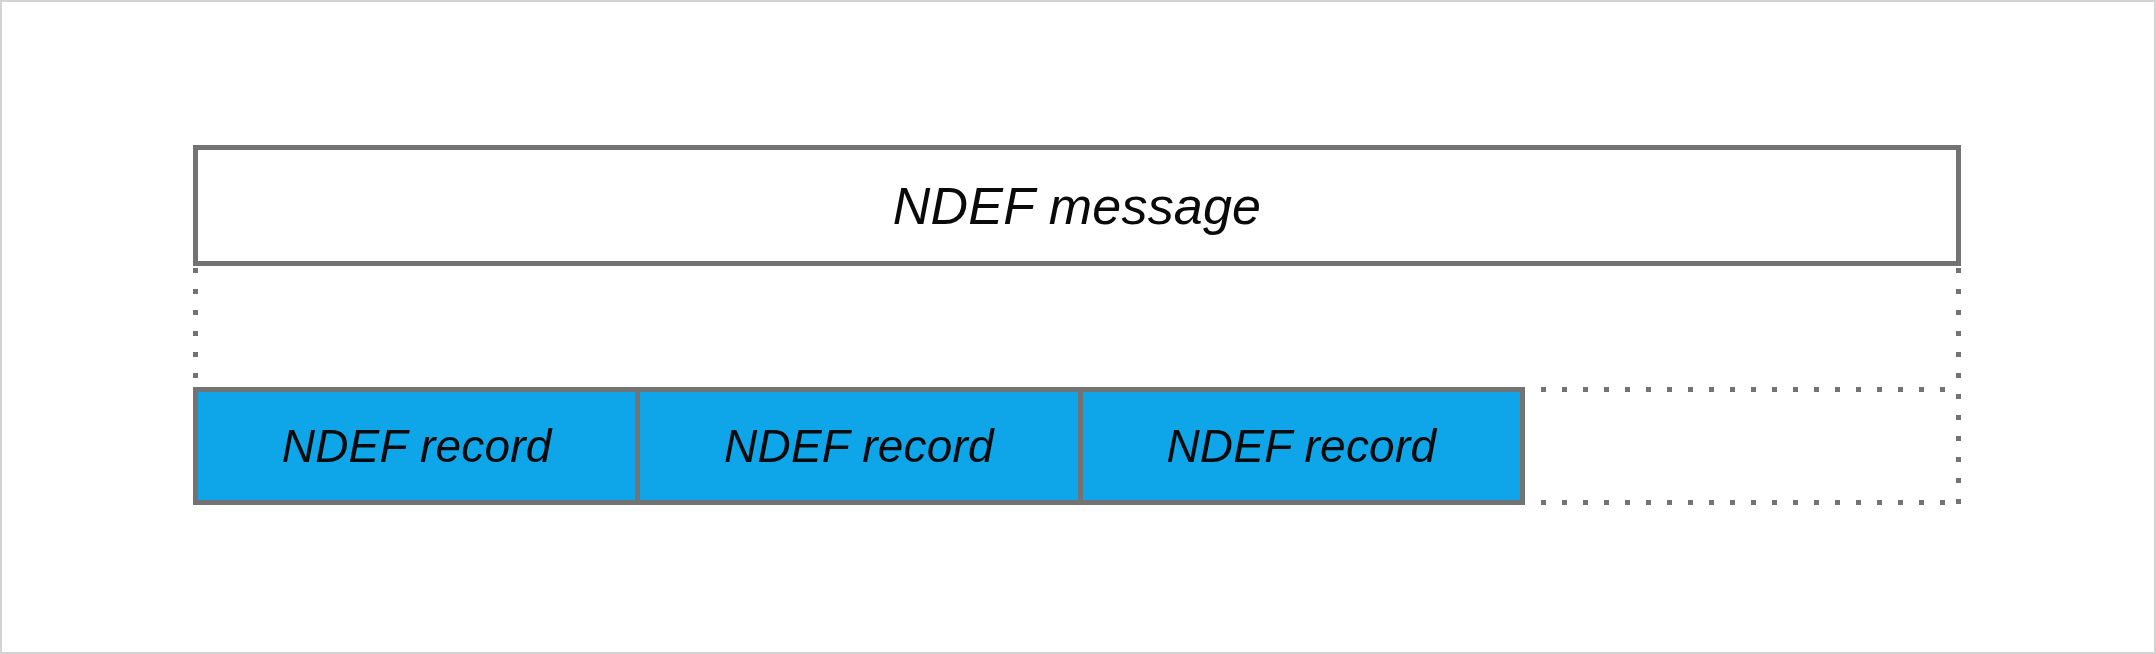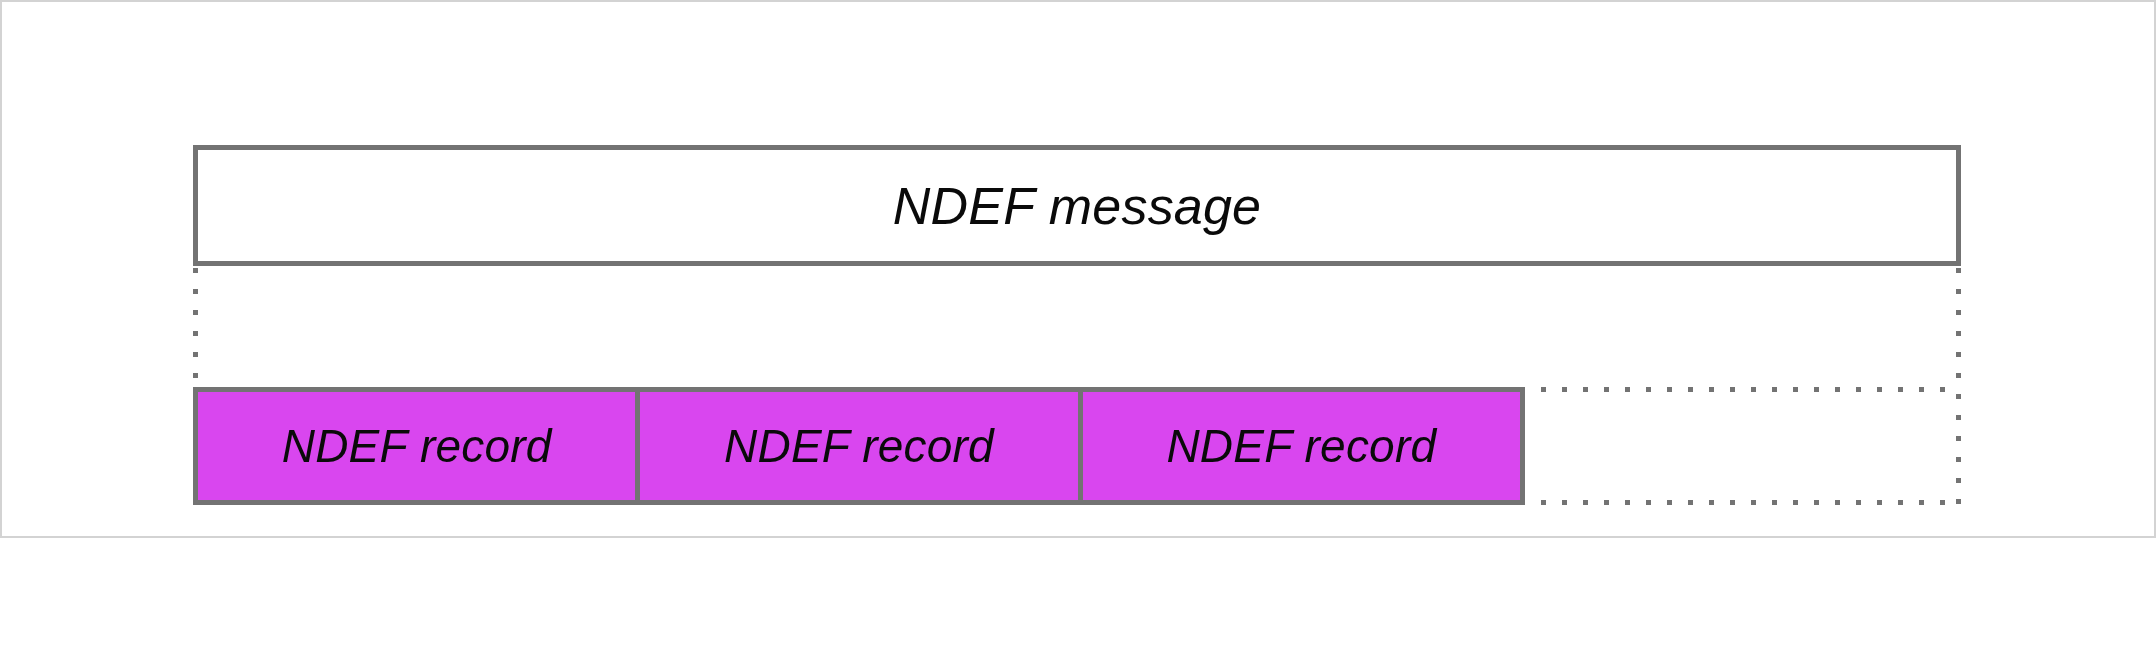--- a/index.html
+++ b/index.html
@@ -8,21 +8,21 @@
     padding: 0;
     background: #ffffff;
   }
   body {
     font-family: "Liberation Sans", sans-serif;
   }
 
   #figure-canvas {
     position: relative;
     width: 2156px;
-    height: 538px;
+    height: 654px;
     background: #ffffff;
     box-sizing: border-box;
     border: 2px solid #d3d3d3;
     overflow: hidden;
   }
 
   
   .message-box {
     position: absolute;
     left: 191px;
@@ -84,21 +84,21 @@
     width: 1332px;
     height: 118px;
     display: flex;
     box-sizing: border-box;
   }
   .record-box {
     flex: 1 1 0;
     box-sizing: border-box;
     border: 5px solid #737373;
     border-right-width: 0;
-    background: #d946ef;
+    background: #0ea5e9;
     display: flex;
     align-items: center;
     justify-content: center;
   }
   .record-box:last-child {
     border-right-width: 5px;
   }
   .record-label {
     font-family: "Liberation Sans", sans-serif;
     font-style: italic;

